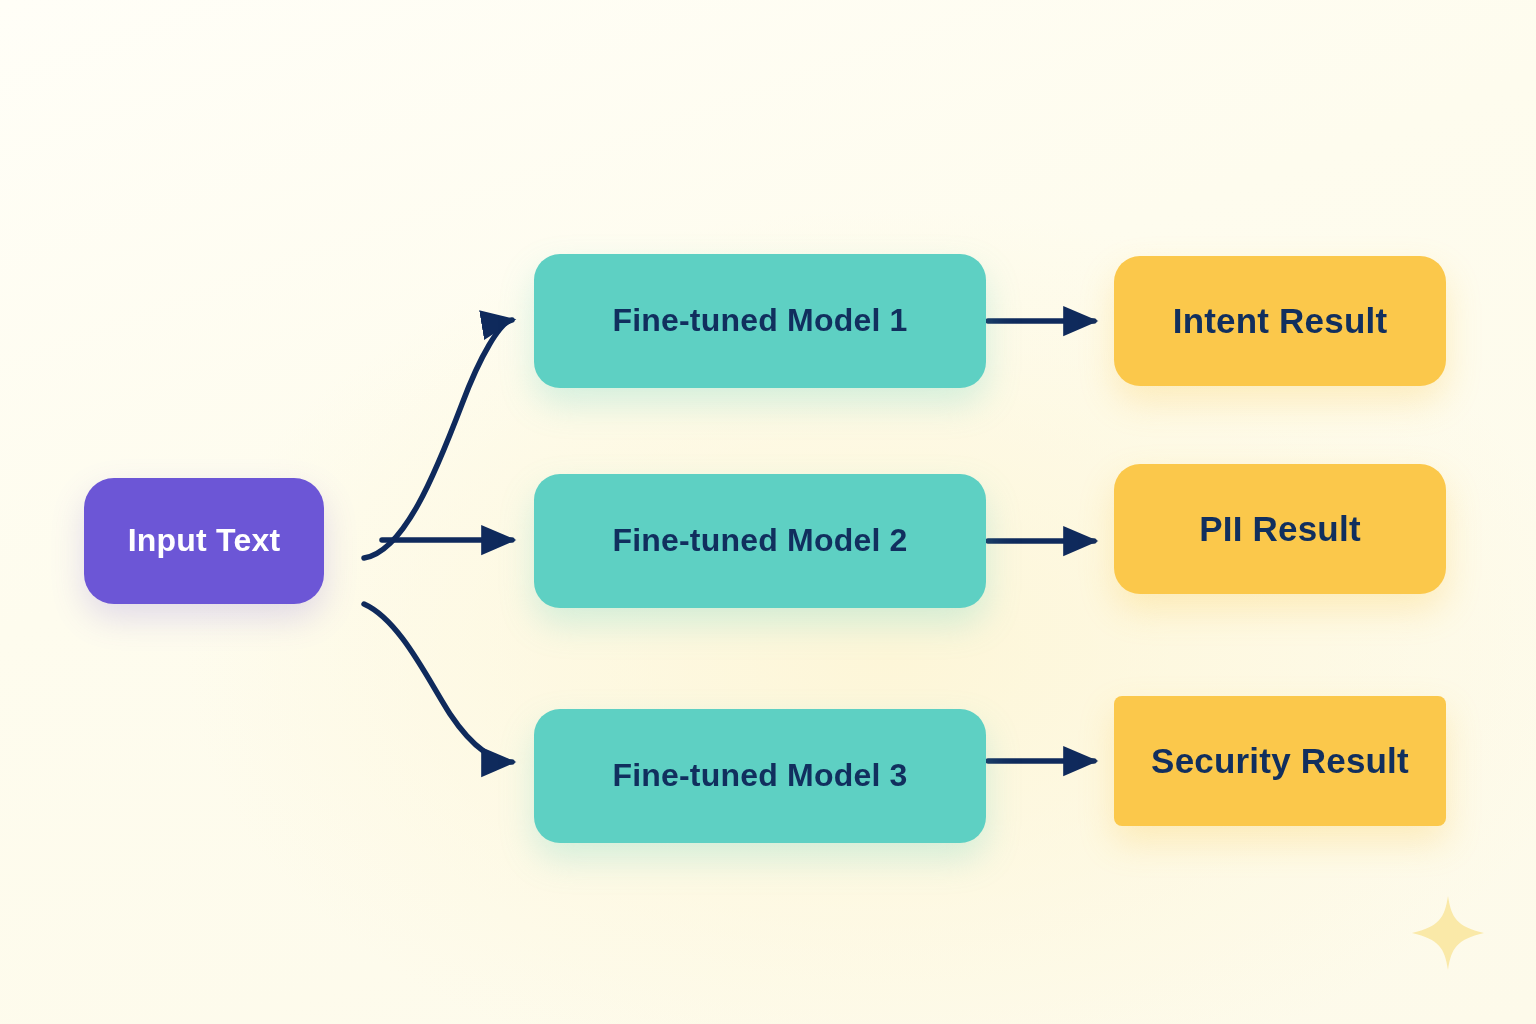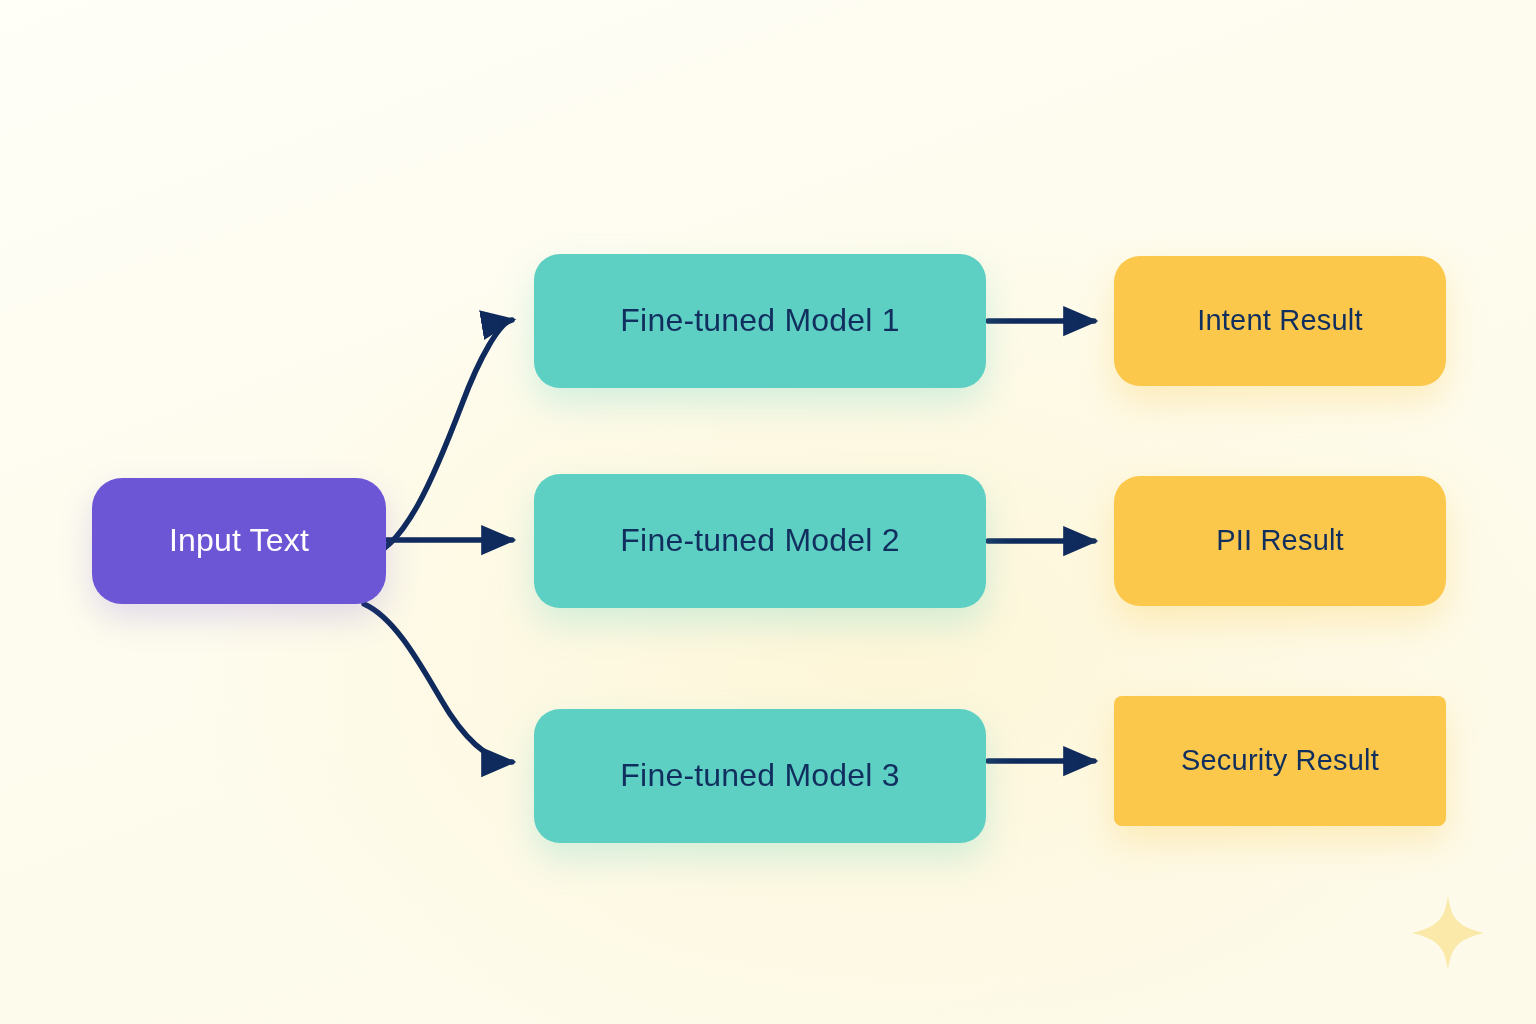--- a/index.html
+++ b/index.html
@@ -41,30 +41,30 @@
   }
 
   
   .node {
     position: absolute;
     display: flex;
     align-items: center;
     justify-content: center;
     text-align: center;
     border-radius: 26px;
-    font-weight: normal;
+    font-weight: bold;
     letter-spacing: 0.2px;
     line-height: 1.1;
     user-select: none;
   }
 
   .node-input {
-    left: 92px;
+    left: 84px;
     top: 478px;
-    width: 294px;
+    width: 240px;
     height: 126px;
     border-radius: 30px;
     background: #6c56d6;
     color: #ffffff;
     font-size: 32px;
     box-shadow: 0 14px 34px rgba(108, 86, 214, 0.20);
   }
 
   .node-model {
     left: 534px;
@@ -78,25 +78,25 @@
   .node-model.row1 { top: 254px; }
   .node-model.row2 { top: 474px; border-radius: 26px; }
   .node-model.row3 { top: 694px; margin-top: 15px; }
 
   .node-result {
     left: 1114px;
     width: 332px;
     height: 130px;
     background: #fbc84b;
     color: #112f5e;
-    font-size: 29px;
+    font-size: 35px;
     box-shadow: 0 16px 34px rgba(251, 200, 75, 0.28);
   }
   .node-result.row1 { top: 256px; }
-  .node-result.row2 { top: 476px; }
+  .node-result.row2 { top: 464px; }
   .node-result.row3 { top: 696px; border-radius: 8px; }
 
   .node-label { display: block; }
 </style>
 </head>
 <body>
 
 <div id="canvas">
 
   <svg id="edges" viewBox="0 0 1536 1024" width="1536" height="1024" aria-hidden="true">

